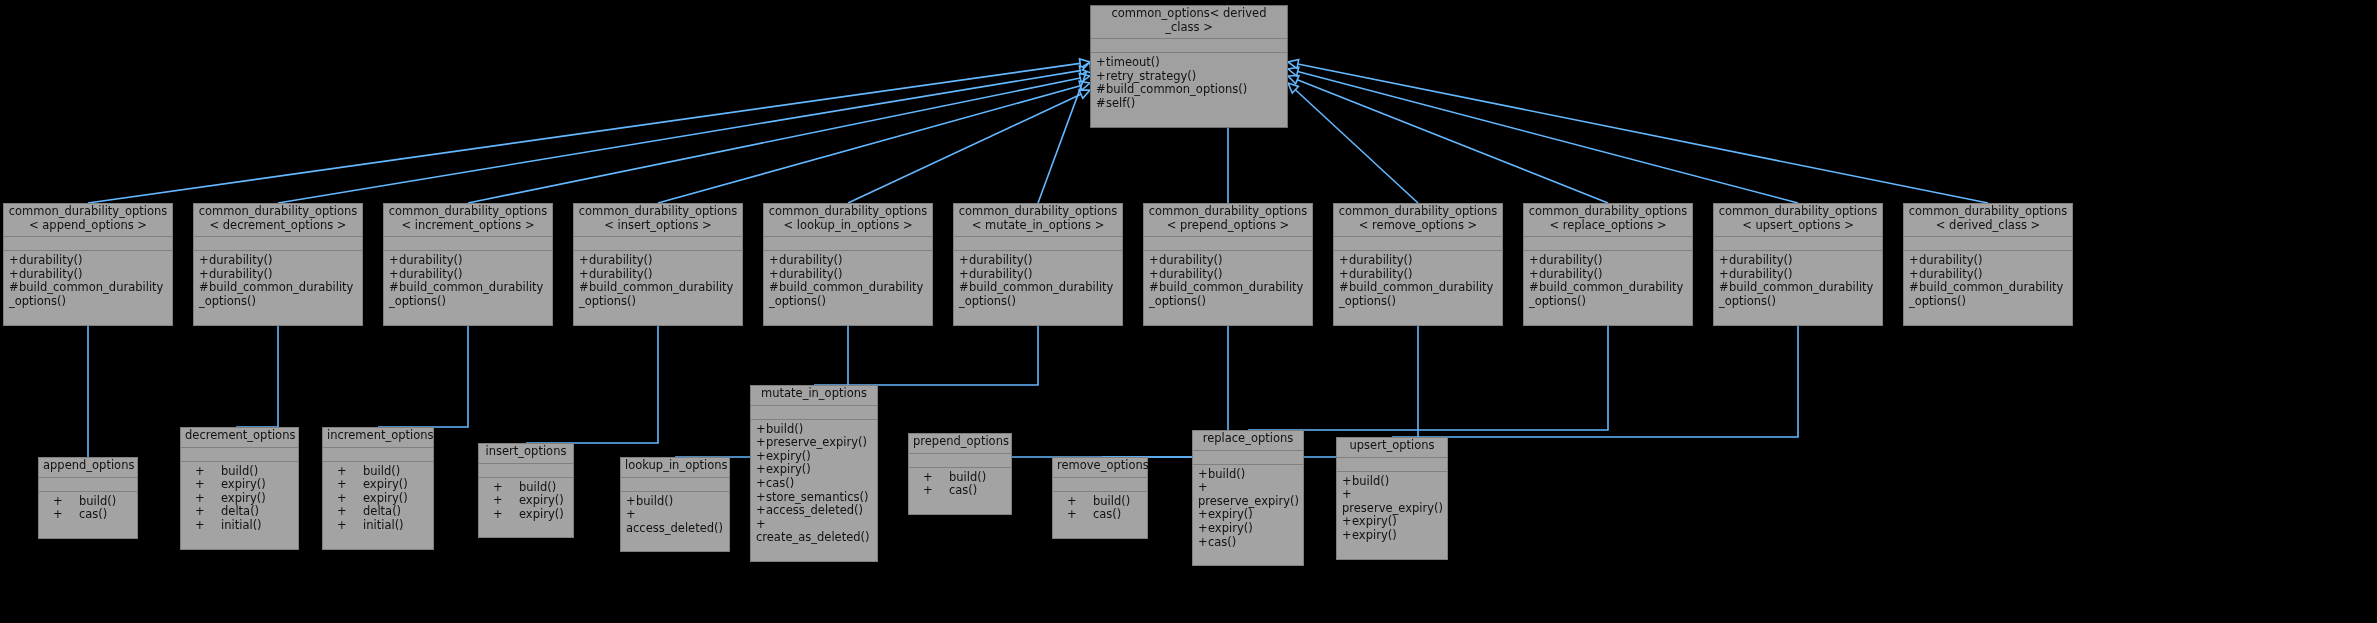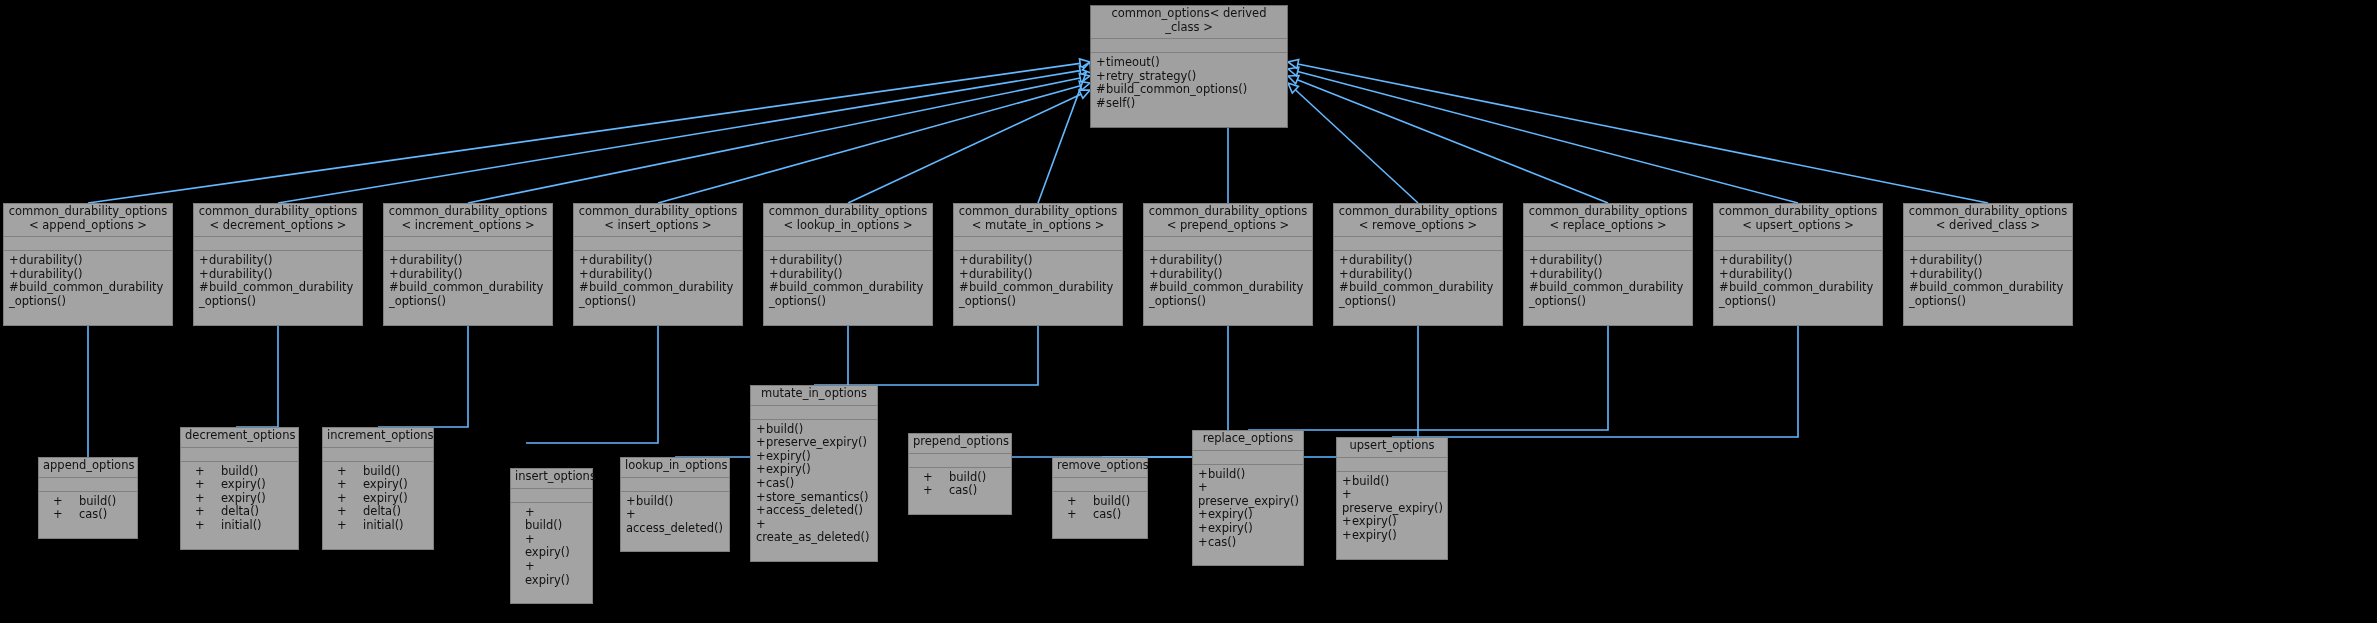--- a/index.html
+++ b/index.html
@@ -285,21 +285,21 @@
         <div class="node-title">increment_options</div>
         <div class="node-attrs"></div>
         <div class="node-methods methods-centered">
           <div class="method-row"><span class="vis">+</span><span>build()</span></div>
           <div class="method-row"><span class="vis">+</span><span>expiry()</span></div>
           <div class="method-row"><span class="vis">+</span><span>expiry()</span></div>
           <div class="method-row"><span class="vis">+</span><span>delta()</span></div>
           <div class="method-row"><span class="vis">+</span><span>initial()</span></div>
         </div>
       </div>
-      <div class="uml-node" style="left: 478px; top: 468px; width: 83px; margin-left: 32px;">
+      <div class="uml-node" style="left: 478px; top: 443px; width: 96px;">
         <div class="node-title">insert_options</div>
         <div class="node-attrs"></div>
         <div class="node-methods methods-centered">
           <div class="method-row"><span class="vis">+</span><span>build()</span></div>
           <div class="method-row"><span class="vis">+</span><span>expiry()</span></div>
           <div class="method-row"><span class="vis">+</span><span>expiry()</span></div>
         </div>
       </div>
       <div class="uml-node" style="left: 620px; top: 457px; width: 110px;">
         <div class="node-title">lookup_in_options</div>

